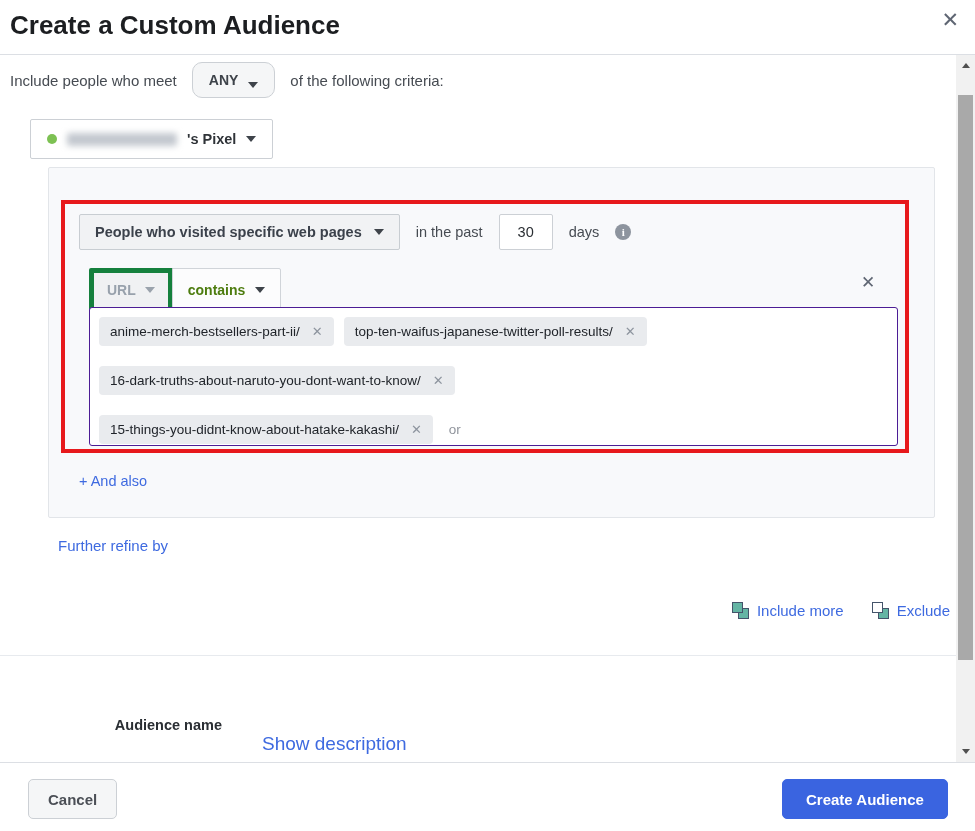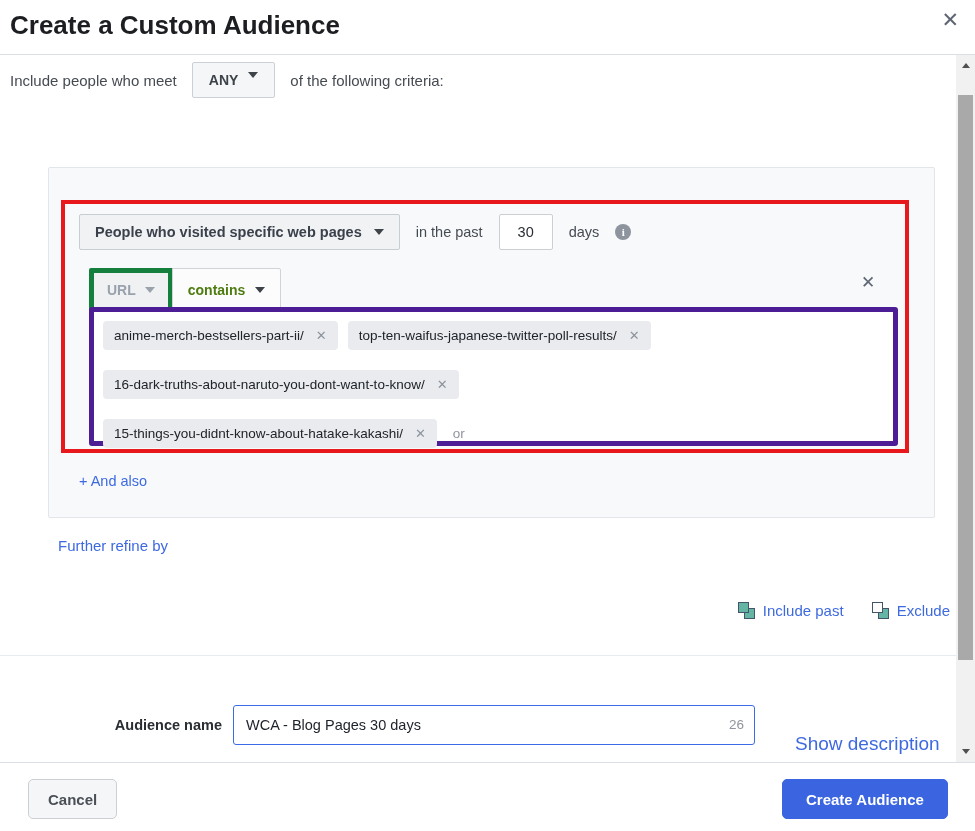--- a/index.html
+++ b/index.html
@@ -9,21 +9,21 @@
   .title { position:absolute; left:10px; top:10px; font-size:26px; font-weight:bold; color:#1c1e21; }
   .close-x { position:absolute; right:16px; top:8px; font-size:21px; color:#5f6673; cursor:pointer; font-weight:normal; }
 
   .divider { position:absolute; left:0; width:975px; height:1px; background:#dcdfe4; }
   .divider.d1 { top:54px; }
   .divider.d2 { top:655px; background:#e7eaee; }
   .divider.d3 { top:762px; }
 
   .criteria-row { position:absolute; left:10px; top:60px; height:40px; display:flex; align-items:center; gap:15px; font-size:15px; color:#464b52; }
 
-  .btn-gray { display:inline-flex; align-items:flex-start; gap:10px; background:#f5f6f7; border:1px solid #ccd0d5; border-radius:2px; padding:9px 16px; font-size:14px; font-weight:bold; color:#3e434a; cursor:pointer; }
+  .btn-gray { display:inline-flex; align-items:flex-end; gap:10px; background:#f5f6f7; border:1px solid #ccd0d5; border-radius:10px; padding:9px 16px; font-size:14px; font-weight:bold; color:#3e434a; cursor:pointer; }
   .caret { width:0; height:0; border-left:5px solid transparent; border-right:5px solid transparent; border-top:6px solid #3e434a; display:inline-block; }
   .caret.light { border-top-color:#9aa2ac; }
 
   .pixel-btn { position:absolute; left:30px; top:119px; height:40px; display:inline-flex; align-items:center; gap:10px; background:#fff; border:1px solid #ccd0d5; border-radius:2px; padding:0 16px; cursor:pointer; }
   .green-dot { width:10px; height:10px; border-radius:50%; background:#7dc153; }
   .redacted { width:110px; height:13px; background:#c3c8cf; border-radius:2px; filter:blur(3px); }
   .pixel-label { font-size:14.5px; font-weight:bold; color:#2f3338; }
 
   .panel { position:absolute; left:48px; top:167px; width:887px; height:351px; background:#f8f9fb; border:1px solid #e2e5e9; border-radius:2px; }
 
@@ -32,21 +32,21 @@
   .event-row { position:absolute; left:30px; top:46px; display:flex; align-items:center; gap:16px; font-size:14.5px; color:#464b52; }
   .event-btn { display:inline-flex; align-items:center; gap:12px; background:#f1f2f4; border:1px solid #c8cdd2; border-radius:2px; padding:9px 15px; font-size:14.5px; font-weight:bold; color:#3b414b; cursor:pointer; }
   .days-input { width:54px; height:36px; border:1px solid #ccd0d5; border-radius:2px; text-align:center; font-size:14.5px; color:#2a2e33; font-family:"Liberation Sans", sans-serif; }
   .info-icon { display:inline-flex; align-items:center; justify-content:center; width:16px; height:16px; border-radius:50%; background:#8d949e; color:#fff; font-size:11px; font-weight:bold; font-family:"Liberation Serif", serif; cursor:pointer; }
 
   .url-row { position:absolute; left:40px; top:100px; display:flex; }
   .url-btn { display:inline-flex; align-items:center; gap:9px; background:#f0f1f3; border:5px solid #15803d; border-radius:2px 0 0 2px; padding:9px 13px; font-size:14px; font-weight:bold; color:#98a1ac; cursor:pointer; }
   .contains-btn { display:inline-flex; align-items:center; gap:10px; background:#fcfcfd; border:1px solid #d0d4d9; margin-left:-1px; border-radius:0 2px 2px 0; padding:9px 15px; font-size:14px; font-weight:bold; color:#4d7c0f; cursor:pointer;justify-content:flex-end; }
   .rule-remove { position:absolute; left:812px; top:104px; font-size:17px; color:#5f6673; cursor:pointer; }
 
-  .chip-box { position:absolute; left:40px; top:139px; width:809px; height:139px; background:#fff; border:5px solid #4c1d95; border-radius:3px; padding:9px 9px; display:flex; flex-wrap:wrap; gap:10px 10px; align-content:flex-start; align-items:center; }
+  .chip-box { position:absolute; left:40px; top:139px; width:809px; height:139px; background:#fff; border:1px solid #4c1d95; border-radius:3px; padding:9px 9px; display:flex; flex-wrap:wrap; gap:10px 10px; align-content:flex-start; align-items:center; }
   .chip { display:inline-flex; align-items:center; gap:12px; background:#e9ebee; border-radius:4px; padding:7px 11px; font-size:13.5px; color:#20242a; }
   .chip-x { color:#8d949e; font-size:13px; cursor:pointer; }
   .or-text { font-size:13.5px; color:#90949c; margin-left:6px; }
   .row-break { flex-basis:100%; height:0; }
 
   .link { color:#3e6ae0; cursor:pointer; text-decoration:none; }
   .and-also { position:absolute; left:30px; top:305px; font-size:14.5px; }
   .further-refine { position:absolute; left:58px; top:537px; font-size:15px; }
 
   .actions-row { position:absolute; top:602px; right:25px; display:flex; align-items:center; gap:28px; font-size:15px; }
@@ -89,20 +89,26 @@
 
   <div class="criteria-row">
     <span>Include people who meet</span>
     <span class="btn-gray">
       <span>ANY</span>
       <span class="caret"></span>
     </span>
     <span>of the following criteria:</span>
   </div>
 
+  <div class="pixel-btn">
+    <span class="green-dot"></span>
+    <span class="redacted"></span>
+    <span class="pixel-label">'s Pixel</span>
+    <span class="caret"></span>
+  </div>
 
   <div class="panel">
 
     <div class="red-box"></div>
 
     <div class="event-row">
       <span class="event-btn">
         <span>People who visited specific web pages</span>
         <span class="caret"></span>
       </span>
@@ -150,39 +156,35 @@
   </div>
 
   <a class="link further-refine">Further refine by</a>
 
   <div class="actions-row">
     <span class="action-item">
       <span class="sq-icon">
         <span class="sq-back"></span>
           <span class="sq-front filled"></span>
       </span>
-      <span class="link">Include past</span>
+      <span class="link">Include more</span>
     </span>
     <span class="action-item">
       <span class="sq-icon">
         <span class="sq-back"></span>
           <span class="sq-front empty"></span>
       </span>
       <span class="link">Exclude</span>
     </span>
   </div>
 
   <div class="divider d2"></div>
 
   <div class="audience-row">
     <span class="aud-label">Audience name</span>
-    <span class="aud-input-wrap">
-      <input class="aud-input" value="WCA - Blog Pages 30 days" style="">
-      <span class="char-count">26</span>
-    </span>
     <a class="link show-desc">Show description</a>
   </div>
 
   <div class="divider d3"></div>
 
   <button class="footer-btn btn-cancel">Cancel</button>
   <button class="footer-btn btn-create">Create Audience</button>
 
   <div class="scrollbar">
     <span class="sb-arrow up">

